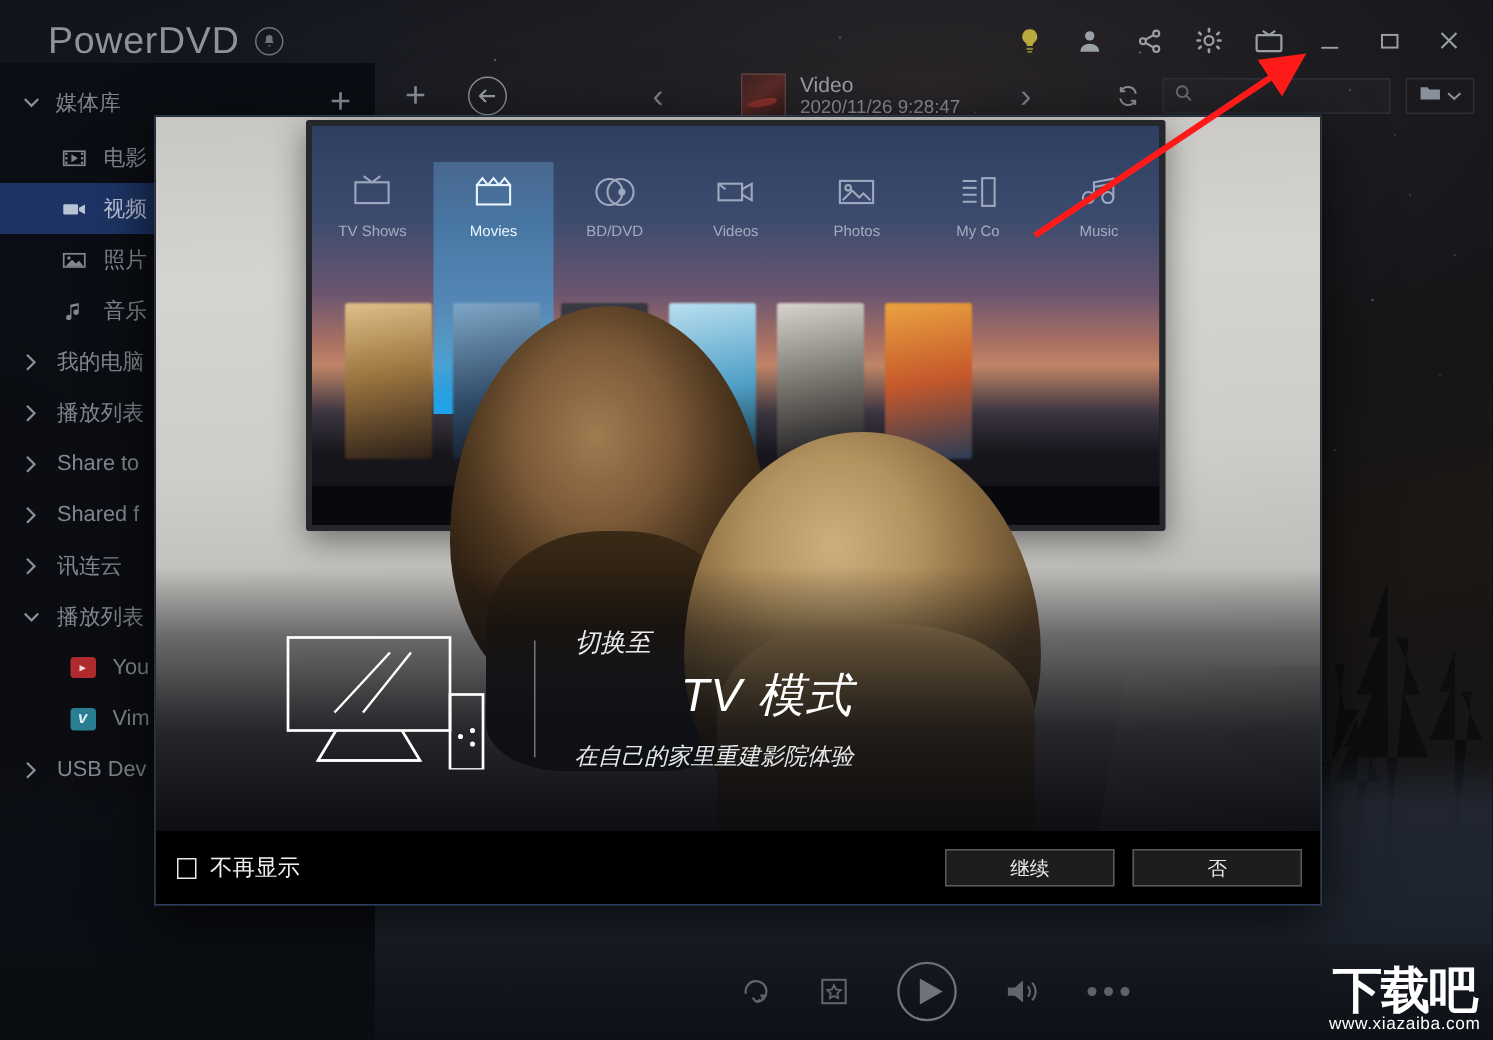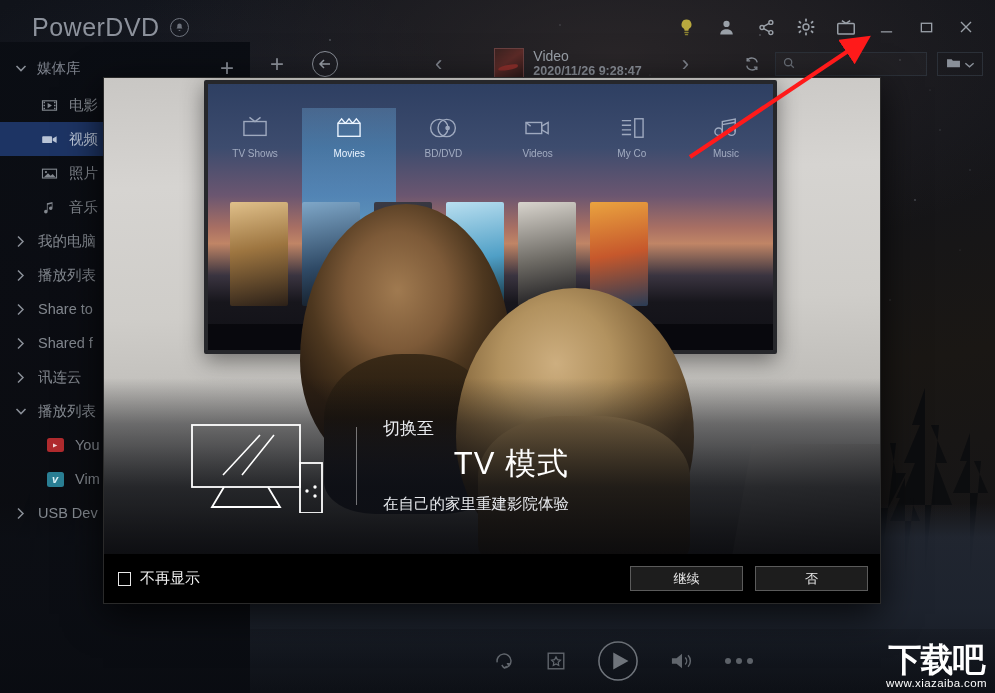--- a/index.html
+++ b/index.html
@@ -74,32 +74,32 @@
   #navbar {
     position:absolute; left:250px; top:42px; right:0; height:44px; z-index:14;
     display:flex; align-items:center; gap:0;
   }
   .nav-plus { width:54px; text-align:center; color:#8d929b; font-size:24px; font-weight:300; cursor:pointer; }
   .nav-back {
     width:26px; height:26px; border:1.5px solid #8a8f98; border-radius:50%;
     display:flex;align-items:center;justify-content:center; color:#9aa0a8; cursor:pointer; margin-left:8px;
   }
   .nav-arrow { color:#7e838c; font-size:22px; padding:0 12px; cursor:pointer; font-weight:300; }
-  #media-chip { display:flex; gap:9px; margin-left:40px; }
+  #media-chip { display:flex; align-items:center; gap:9px; margin-left:40px; }
   #media-thumb {
     width:30px;height:30px;border:1px solid #6a4040;
     background:linear-gradient(145deg,#3a2220 0%,#5d2b28 45%,#2e1a19 100%);
     position:relative; overflow:hidden;
   }
   #media-thumb::after{
     content:""; position:absolute; left:3px; bottom:7px; width:20px;height:5px;
     background:#8c2f2b; border-radius:60% 30% 50% 40%; transform:rotate(-8deg);
   }
   .mt-title { color:#9aa0a8; font-size:14px; line-height:1.15; }
-  .mt-sub { color:#8b9099; font-size:12.5px; line-height:1.25;font-weight:bold; }
+  .mt-sub { color:#8b9099; font-size:12.5px; line-height:1.25; }
   #nav-right { margin-left:auto; display:flex; align-items:center; gap:10px; padding-right:12px; }
   .refresh-btn { width:26px;height:26px;display:flex;align-items:center;justify-content:center;color:#8a9099;cursor:pointer; }
   #search-box {
     width:152px; height:24px; border:1px solid #2b3038; background:rgba(255,255,255,.02);
     display:flex; align-items:center; padding:0 7px; gap:6px;
   }
   #search-box input {
     background:transparent; border:0; outline:none; color:#9aa0a8; font-size:12.5px; width:100%;
     font-family:"Liberation Sans",sans-serif;
   }
@@ -174,21 +174,21 @@
     background:linear-gradient(180deg,rgba(150,148,144,0) 0%,rgba(110,108,104,.35) 60%,rgba(70,68,66,.55) 100%); }
 
   
   #dlg-caption {
     position:absolute; left:0; bottom:49px; width:778px; height:176px;
     background:linear-gradient(180deg, rgba(8,10,16,0) 0%, rgba(8,10,16,.45) 26%, rgba(6,8,13,.80) 62%, rgba(5,6,10,.92) 100%);
     display:flex; align-items:center; padding-left:72px; gap:0;
   }
   #tv-glyph { width:176px; flex:none; display:flex; align-items:center; justify-content:center; }
   #cap-divider { width:1px; height:78px; background:rgba(255,255,255,.42); margin:0 26px 0 4px; }
-  #cap-text { color:#f2f4f8; }
+  #cap-text { color:#f2f4f8;font-style:italic; }
   .cap-small { font-size:17px; color:#e8eaee; margin-bottom:3px; }
   .cap-big { font-size:31px; font-weight:400; color:#ffffff; letter-spacing:1px; margin-bottom:9px;text-align:right; }
   .cap-sub { font-size:15.5px; color:#e6e8ec; }
 
   
   #dlg-footer {
     position:absolute; left:0; bottom:0; width:778px; height:49px;
     background:#000; display:flex; align-items:center; padding:0 14px;text-align:right;
   }
   #dont-show { display:flex; align-items:center; gap:9px; color:#f0f0f0; font-size:15px; cursor:pointer; }
@@ -579,20 +579,28 @@
           </div>
           <div class="tvm">
             <span><svg width="30" height="24" viewBox="0 0 32 26" fill="none" stroke="currentColor" stroke-width="1.5">
                 <rect x="3" y="7" width="17" height="12"></rect>
                 <path d="M20 11l7-4v12l-7-4z"></path>
                 <path d="M3 7l5 4"></path>
               </svg></span>
             <span>Videos</span>
           </div>
           <div class="tvm">
+            <span><svg width="30" height="24" viewBox="0 0 32 26" fill="none" stroke="currentColor" stroke-width="1.5">
+                <rect x="4" y="5" width="24" height="16"></rect>
+                <circle cx="10" cy="10" r="2"></circle>
+                <path d="M6 19l7-7 5 5 3-3 5 5"></path>
+              </svg></span>
+            <span>Photos</span>
+          </div>
+          <div class="tvm">
             <span><svg width="28" height="24" viewBox="0 0 30 26" fill="none" stroke="currentColor" stroke-width="1.5">
                 <path d="M4 5h10M4 10h10M4 15h10M4 20h10"></path>
                 <rect x="18" y="3" width="9" height="20"></rect>
               </svg></span>
             <span>My Co</span>
           </div>
           <div class="tvm">
             <span><svg width="30" height="24" viewBox="0 0 32 26" fill="none" stroke="currentColor" stroke-width="1.5">
                 <circle cx="8" cy="17" r="4"></circle>
                 <circle cx="22" cy="17" r="4"></circle>

